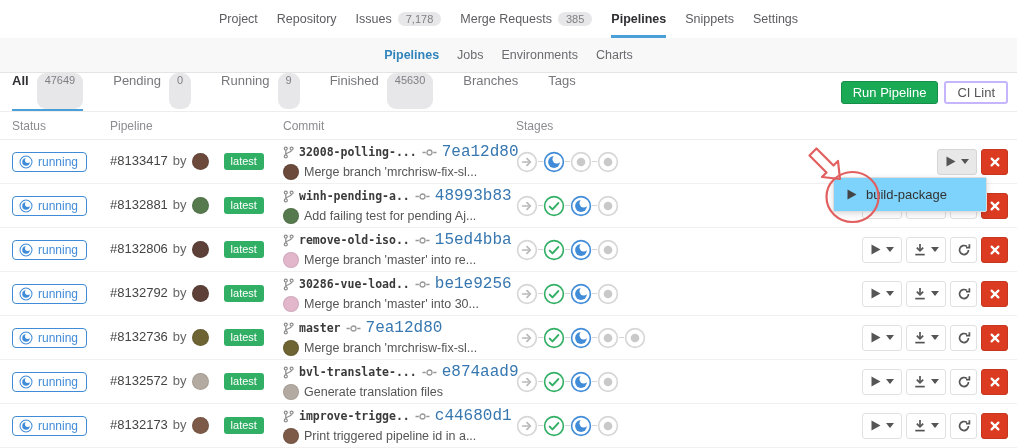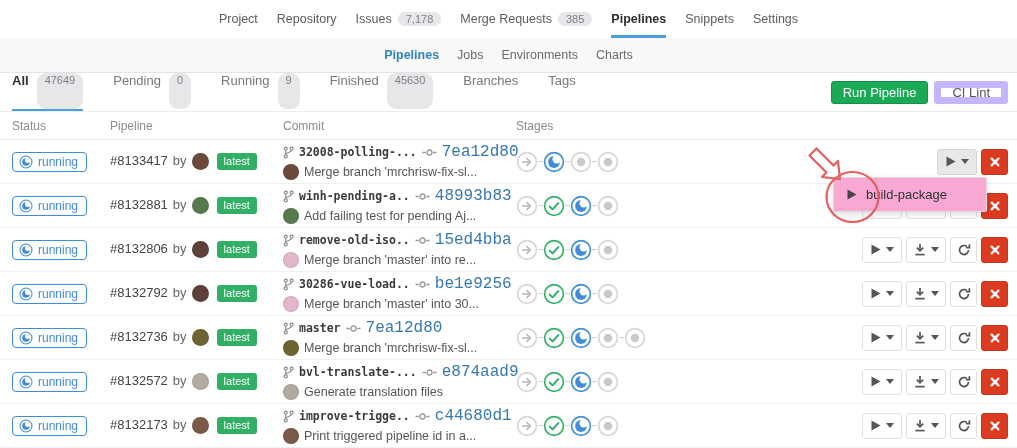--- a/index.html
+++ b/index.html
@@ -20,58 +20,58 @@
   .sub-item.active { color:#3084bb; font-weight:700; }
 
   
   .toolbar { position:relative; height:39px; border-bottom:1px solid #ededed; padding:0 9px; }
   .tabs { display:flex; gap:30px; height:100%; margin-left:3px; }
   .tab { display:flex; gap:8px; color:#77777c; font-size:13px; border-bottom:2px solid transparent; cursor:pointer; white-space:nowrap; }
   .tab.active { color:#2e2e33; font-weight:700; border-bottom-color:#4b9fd9; }
   .toolbar-actions { position:absolute; right:9px; top:8px; display:flex; gap:6px; }
   .btn { border-radius:3px; font-size:13px; padding:4px 11px; height:23px; display:inline-flex; align-items:center; cursor:pointer; font-family:inherit; }
   .btn-green { background:#1aaa55; border:1px solid #168f48; color:#fff; }
-  .btn-default { background:#fff; border:7px solid #c4b5fd; color:#555; }
+  .btn-default { background:#fff; border:2px solid #c4b5fd; color:#555; }
 
   
   .thead, .row { display:grid; grid-template-columns:98px 173px 233px 1fr 147px; padding-left:12px; padding-right:9px; align-items:center; }
   .thead { height:28px; border-bottom:1px solid #ededed; color:#8c8c91; font-size:12px; }
   .row { height:44px; border-bottom:1px solid #f0f0f0; }
   .cell { min-width:0; }
 
   .badge-running { display:inline-flex; align-items:center; gap:5px; border:1px solid #418cd8; color:#418cd8; border-radius:4px; padding:2px 8px 2px 6px; font-size:12px; background:#fff; cursor:pointer; }
   .badge-running .s-ic { display:flex; }
 
   .c-pipeline { display:flex; gap:5px; font-size:13px; }
   .pid { color:#444; text-decoration:none; cursor:pointer; }
   .by { color:#666; }
   .avatar { width:17px; height:17px; border-radius:50%; display:inline-block; flex:0 0 auto; box-shadow:inset 0 0 0 1px rgba(0,0,0,.08); cursor:pointer; }
   .avatar.sm { width:16px; height:16px; }
-  .latest { background:#31af64; color:#fff; font-size:11px; border-radius:3px; padding:2px 7px; margin-left:3px; }
+  .latest { background:#31af64; color:#fff; font-size:11px; border-radius:3px; padding:2px 7px; margin-left:10px; }
 
   .c-commit { display:flex; flex-direction:column; justify-content:center; gap:3px; }
   .commit-top, .commit-bottom { display:flex; align-items:center; gap:5px; min-width:0; }
   .branch { font-family:"DejaVu Sans Mono", monospace; font-weight:700; font-size:11.5px; color:#3a3a3a; text-decoration:none; cursor:pointer; white-space:nowrap; }
   .sha { font-family:Liberation Mono, monospace; font-size:16px; color:#3777b0; text-decoration:none; cursor:pointer; }
   .msg { color:#555; font-size:12.5px; white-space:nowrap; overflow:hidden; cursor:pointer; }
   .ic { display:flex; flex:0 0 auto; }
 
   .c-stages { display:flex; align-items:center; }
   .stage { display:flex; cursor:pointer; }
   .connector { width:5px; height:1px; background:#d4d4d4; }
 
   .c-actions { display:flex; align-items:center; justify-content:flex-end; gap:4px; }
   .abtn { height:26px; border:1px solid #e1e1e1; background:#fff; border-radius:3px; display:inline-flex; align-items:center; justify-content:center; cursor:pointer; }
   .abtn.dd { width:40px; gap:5px; }
   .abtn.dd.open { background:#e8e8e8; border-color:#d5d5d5; }
   .abtn.sq { width:27px; }
   .abtn.cancel { background:#db3b21; border-color:#c6351d; }
 
   
-  .dropdown-panel { position:absolute; left:833px; top:177px; width:154px; background:#f9a8d4; border:1px solid #dcdcdc; border-radius:2px; box-shadow:0 2px 6px rgba(0,0,0,.14); z-index:30; }
+  .dropdown-panel { position:absolute; left:833px; top:177px; width:154px; background:#7dd3fc; border:1px solid #dcdcdc; border-radius:2px; box-shadow:0 2px 6px rgba(0,0,0,.14); z-index:30; }
   .dd-item { display:flex; align-items:center; gap:9px; height:33px; padding:0 13px; font-size:13px; color:#333; cursor:pointer; }
 
   .annotation { position:absolute; left:0; top:0; z-index:40; pointer-events:none; }
 </style>
 </head>
 <body>
 
 <div class="page">
 
   <nav class="top-nav">

